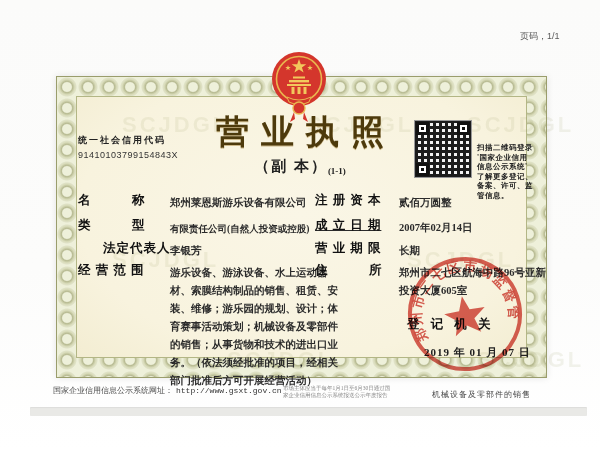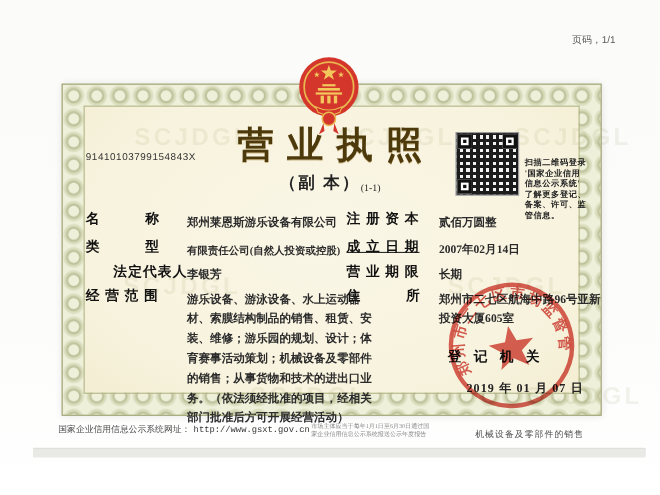--- a/index.html
+++ b/index.html
@@ -35,21 +35,21 @@
   
   .credit{left:78px;top:134px;z-index:6;}
   .credit .lab{font-size:9px;font-weight:bold;letter-spacing:2px;color:#222;}
   .credit .code{font-size:9px;letter-spacing:.5px;color:#333;margin-top:3px;font-family:"Liberation Sans",sans-serif;}
   
   .title{left:180px;top:110px;width:240px;text-align:center;z-index:6;
     font-size:33px;font-weight:bold;letter-spacing:12px;text-indent:12px;
     color:#4d3a0c;text-shadow:0 1px 0 rgba(150,110,30,.45);}
   .subtitle{left:180px;top:157px;width:240px;text-align:center;z-index:6;
     font-size:15px;font-weight:bold;color:#222;letter-spacing:2px;}
-  .subtitle .sub{font-size:9px;font-weight:normal;vertical-align:-3px;letter-spacing:0;}
+  .subtitle .sub{font-size:9px;font-weight:bold;vertical-align:-3px;letter-spacing:0;}
   
   .qr{left:414px;top:120px;width:56px;height:56px;background:#fff;border:1px solid #999;z-index:6;
     background-image:
       repeating-linear-gradient(0deg,#1c1c1c 0 3px,rgba(255,255,255,0) 3px 6px),
       repeating-linear-gradient(90deg,#1c1c1c 0 3px,#f2f2f2 3px 6px);}
   .finder{position:absolute;width:13px;height:13px;border:3px solid #111;background:#fff;box-sizing:border-box;}
   .finder::after{content:"";position:absolute;left:2px;top:2px;width:3px;height:3px;background:#111;}
   .f1{left:1px;top:1px;} .f2{right:1px;top:1px;} .f3{left:1px;bottom:1px;}
   .qr-text{left:477px;top:123px;width:70px;z-index:6;font-size:7.5px;line-height:9.6px;
     color:#222;font-weight:bold;letter-spacing:.5px;margin-top:20px;}
@@ -104,20 +104,21 @@
     <rect x="36.5" y="37" width="3" height="7" fill="#f2c75c"></rect>
     <rect x="26" y="26.5" width="12" height="2" fill="#f2c75c"></rect>
     <path d="M20,47 Q32,53 44,47 L42,52 Q32,57 22,52 Z" fill="#d4362c" stroke="#e9b64f" stroke-width="1"></path>
     <circle cx="32" cy="58" r="6" fill="#d4362c" stroke="#e9b64f" stroke-width="1.4"></circle>
     <path d="M27,62 L23,72 L28,69 Z" fill="#d4362c"></path>
     <path d="M37,62 L41,72 L36,69 Z" fill="#d4362c"></path>
   </svg>
 </div>
 
 <div class="abs credit">
+  <div class="lab">统一社会信用代码</div>
   <div class="code">91410103799154843X</div>
 </div>
 
 <div class="abs title">营业执照</div>
 <div class="abs subtitle">
   <span>（副  本）</span><span class="sub">(1-1)</span>
 </div>
 
 <div class="abs qr">
   <div class="finder f1"></div>

